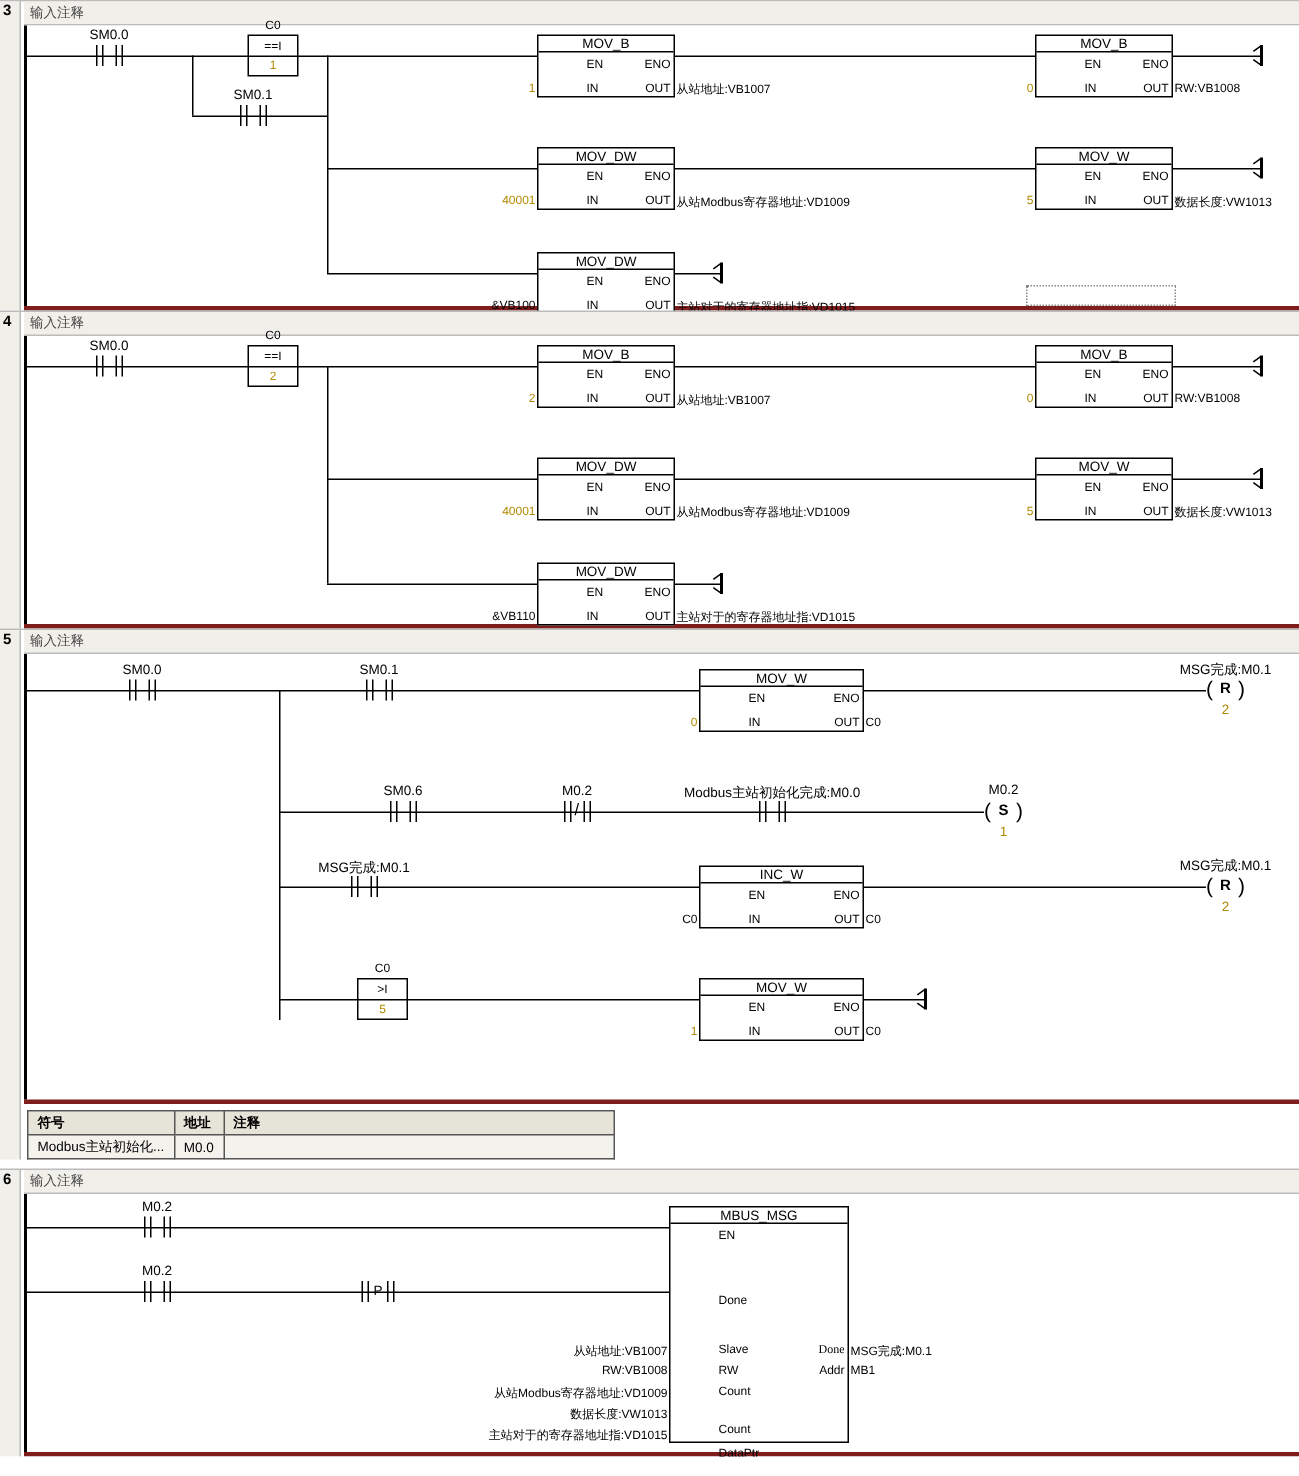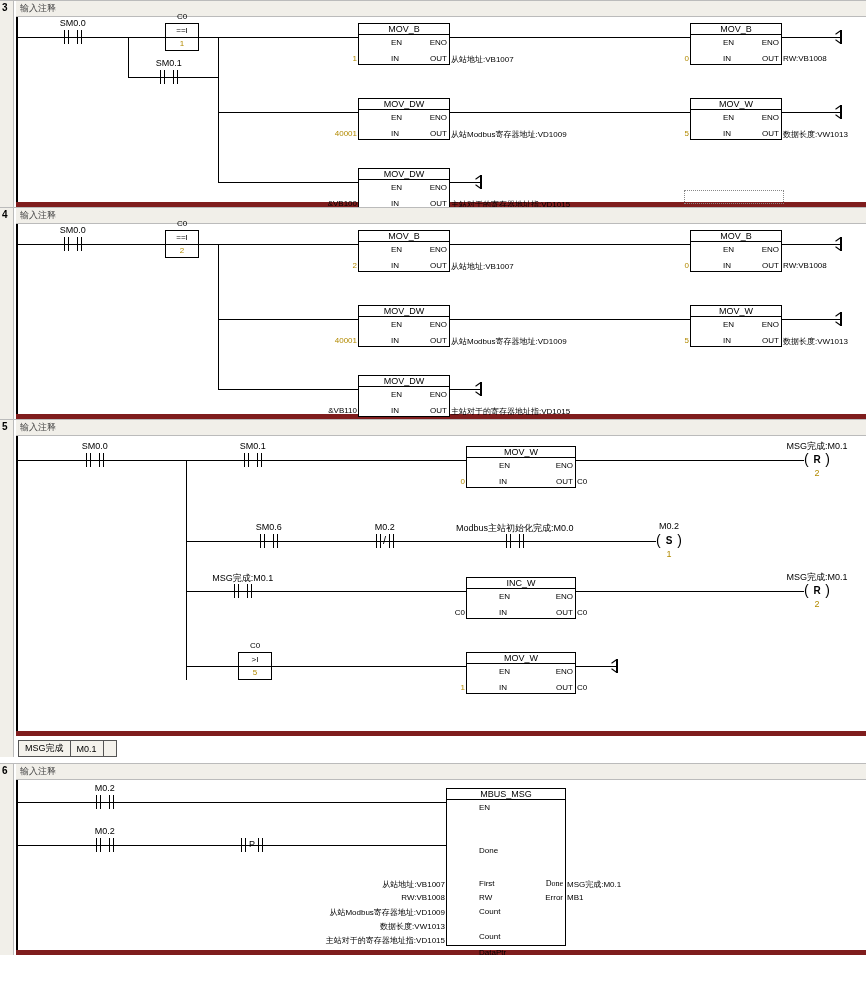--- a/index.html
+++ b/index.html
@@ -2,21 +2,21 @@
 <html><head>
 <meta charset="utf-8">
 <style>
   * { box-sizing: border-box; }
   body { margin:0; font-family:"Microsoft YaHei",Arial,sans-serif; font-size:9px; background:#fff; color:#000; }
   .page { width:866px; margin:0; }
   .network { position:relative; border-top:1px solid #bbb; }
   .net-gutter { position:absolute; left:0; top:0; bottom:0; width:14px; background:#f1efe9; border-right:1px solid #bbb; }
   .net-num { position:absolute; left:2px; top:1px; font-weight:bold; font-size:10px; }
   .net-title { margin-left:16px; padding:1px 4px; background:#f1efe9; border-bottom:1px solid #bbb; font-size:9px; color:#444; }
-  .net-body { position:relative; margin-left:16px; background:#fff; border-bottom:5px solid #7f1d1d; }
+  .net-body { position:relative; margin-left:16px; background:#fff; border-bottom:3px solid #7f1d1d; }
   .rail { position:absolute; left:0; top:0; bottom:0; width:2px; background:#000; }
   .wire-h { position:absolute; height:1px; background:#000; }
   .wire-v { position:absolute; width:1px; background:#000; }
   .contact { position:absolute; height:18px; }
   .contact .brk { display:inline-block; width:5px; border-left:1px solid #000; border-right:1px solid #000; height:14px; vertical-align:middle; }
   .contact .lbl { position:absolute; left:50%; transform:translateX(-50%); top:-12px; white-space:nowrap; }
   .cmp { position:absolute; border:1px solid #000; width:34px; height:28px; text-align:center; font-size:8px; }
   .cmp .name { position:absolute; left:50%; top:-12px; transform:translateX(-50%); white-space:nowrap; }
   .cmp .op { line-height:13px; }
   .cmp .val{ color:#b28a00;}
@@ -290,23 +290,28 @@
       <span class="pin-l" style="top:30px;">IN</span>
           <span class="pin-r" style="top:30px;">OUT</span>
       <span class="io-l gold" style="top:30px;">1</span>
       <span class="io-r" style="top:30px;">C0</span>
     </div>
     <div class="wire-h" style="left:560px;top:230px;width:40px;"></div>
     <div class="termR" style="left:600px;top:223px;"></div>
   </div>
   <table class="sym">
     <tbody>
+          <tr>
+            <th>符号</th>
+            <th>地址</th>
+            <th style="min-width:260px;">注释</th>
+          </tr>
     <tr>
-            <td>MSG完成</td>
-            <td>M0.1</td>
+            <td>Modbus主站初始化...</td>
+            <td>M0.0</td>
             <td></td>
           </tr>
   </tbody>
       </table>
 </div>
 
 <div class="network">
   <div class="net-gutter">
         <div class="net-num">6</div>
       </div>
@@ -322,27 +327,27 @@
       <span class="lbl">M0.2</span><span class="brk"></span>&nbsp;&nbsp;&nbsp;<span class="brk"></span>
     </div>
     <div class="contact" style="left:225px;top:58px;">
       <span class="brk"></span><span style="display:inline-block;width:12px;text-align:center;">P</span><span class="brk"></span>
     </div>
 
     <div class="fbox" style="left:430px;top:8px;width:120px;height:158px;">
       <div class="title">MBUS_MSG</div>
       <span class="pin-l" style="top:14px;">EN</span>
       <span class="pin-l" style="top:57px;">Done</span>
-      <span class="pin-l" style="top:90px;">First</span>
+      <span class="pin-l" style="top:90px;">Slave</span>
       <span class="pin-l" style="top:104px;">RW</span>
       <span class="pin-l" style="top:118px;">Count</span>
       <span class="pin-l" style="top:143px;">Count</span>
       <span class="pin-l" style="top:159px;text-decoration:underline;">DataPtr</span>
       <span class="pin-r" style="top:90px;font-family:Liberation Serif, serif;">Done</span>
-      <span class="pin-r" style="top:104px;">Error</span>
+      <span class="pin-r" style="top:104px;">Addr</span>
       <span class="io-l" style="top:90px;">从站地址:VB1007</span>
       <span class="io-l" style="top:104px;">RW:VB1008</span>
       <span class="io-l" style="top:118px;">从站Modbus寄存器地址:VD1009</span>
       <span class="io-l" style="top:132px;">数据长度:VW1013</span>
       <span class="io-l" style="top:146px;">主站对于的寄存器地址指:VD1015</span>
       <span class="io-r" style="top:90px;">MSG完成:M0.1</span>
       <span class="io-r" style="top:104px;">MB1</span>
     </div>
   </div>
 </div>

